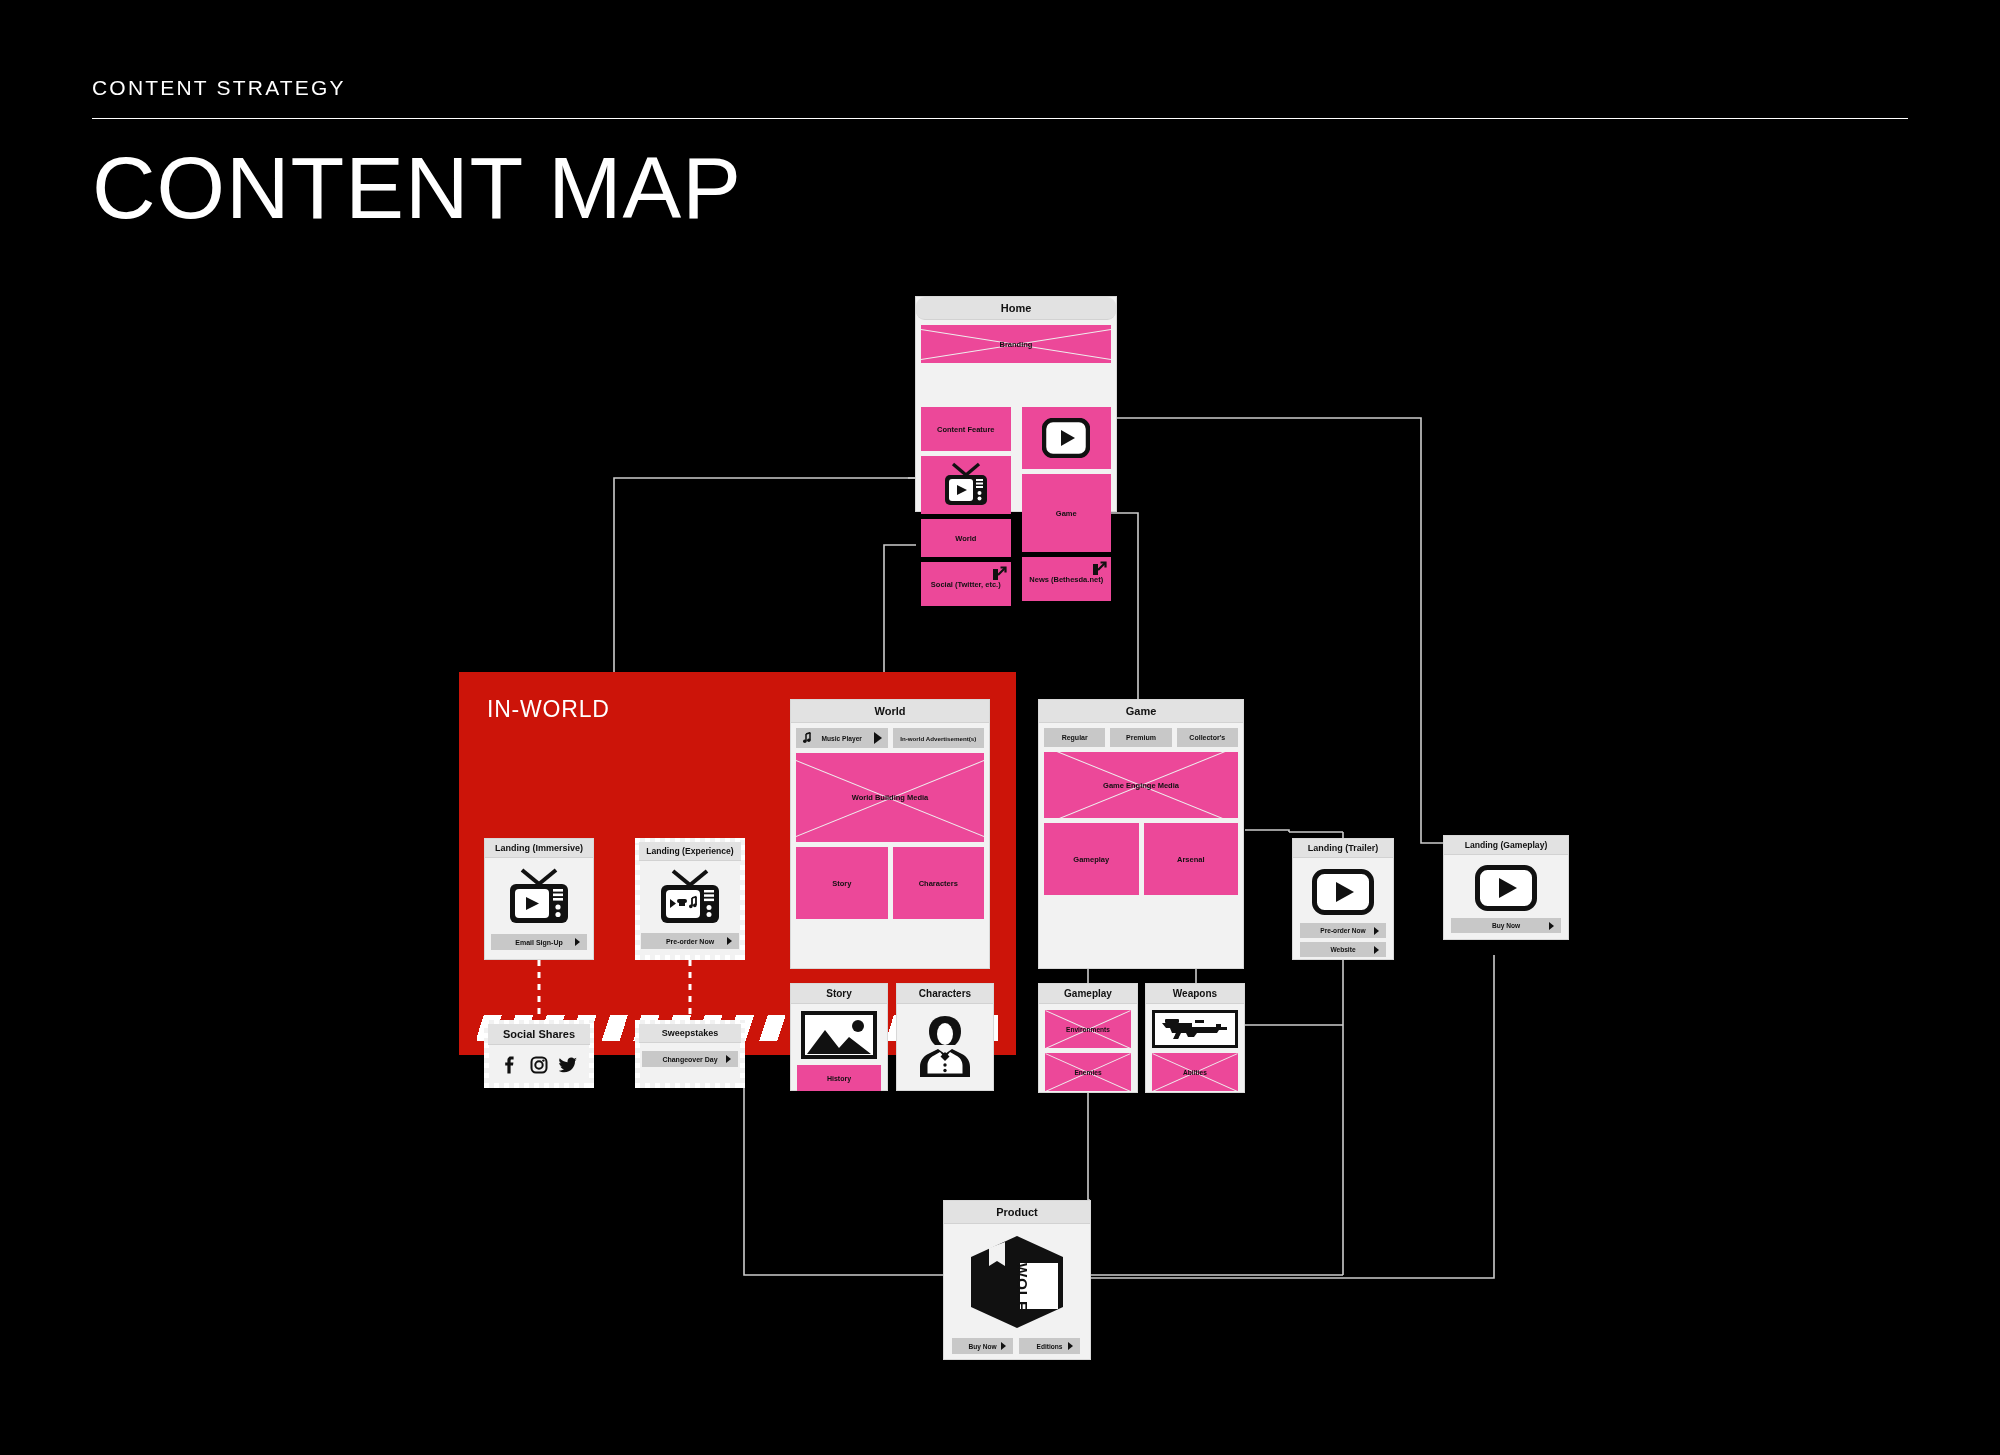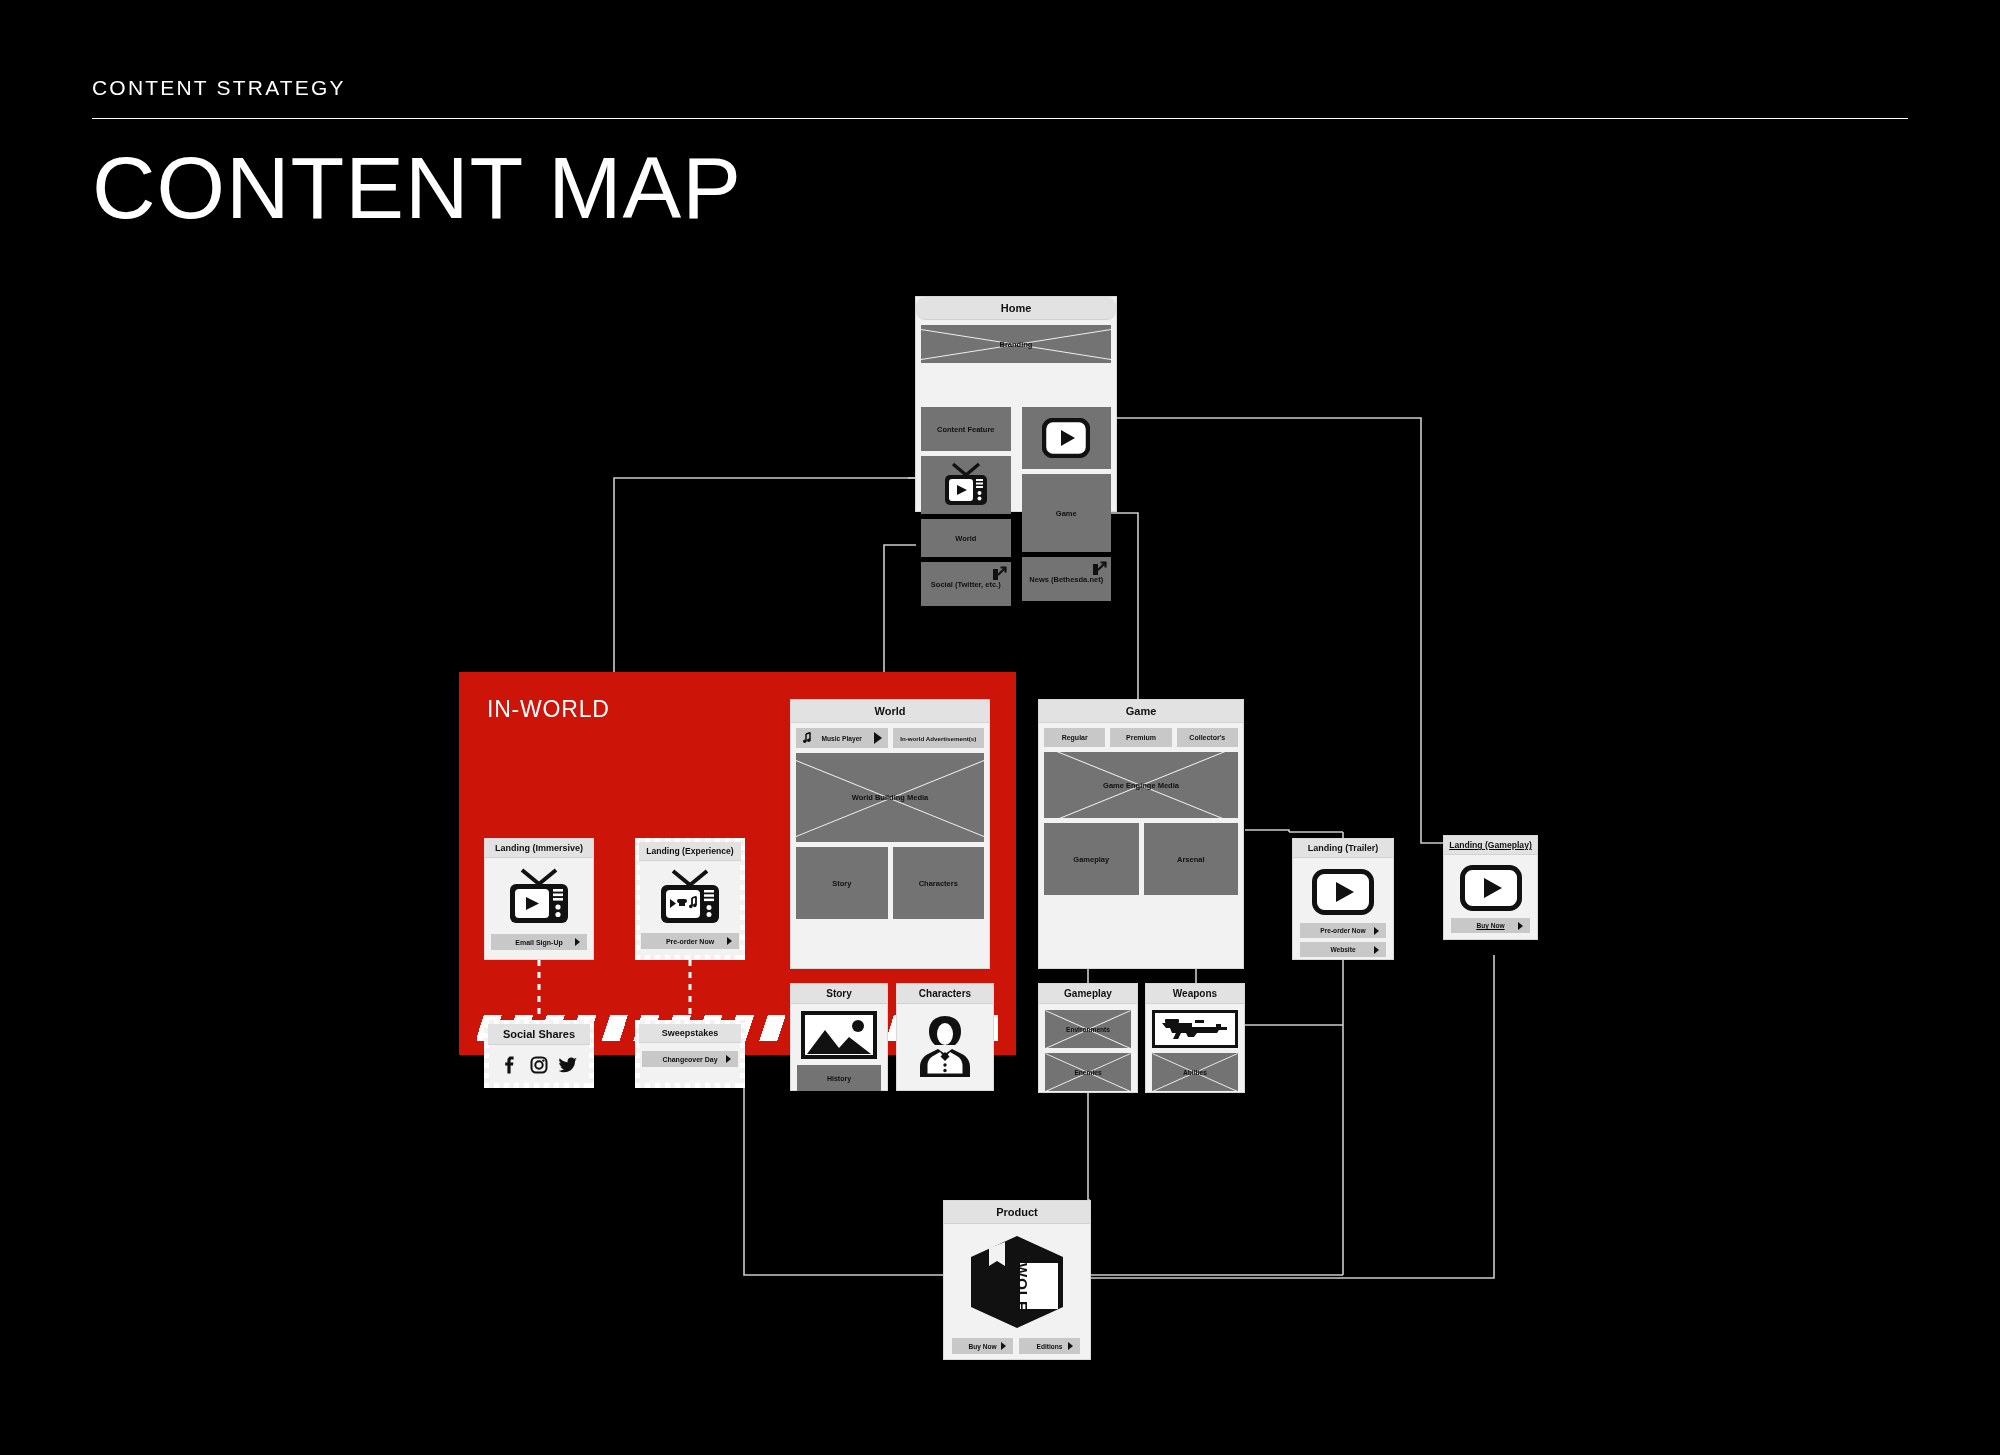--- a/index.html
+++ b/index.html
@@ -68,21 +68,21 @@
   .card-title {
     background: #e2e2e2;
     color: #111111;
     text-align: center;
     font-weight: bold;
     border-bottom: 1px solid #d2d2d2;
   }
   .card-body { padding: 5px; }
 
   .tile {
-    background: #737373;
+    background: #ec4899;
     color: #111111;
     display: flex; align-items: center; justify-content: center;
     text-align: center;
     font-weight: bold;
     position: relative;
     overflow: hidden;
   }
   
   .tile.xed::before, .tile.xed::after {
     content: ""; position: absolute; left: 0; top: 50%;
@@ -499,21 +499,21 @@
         <span>Pre-order Now</span>
         <span class="caret"></span>
       </div>
       <div class="btn" style="height:15px; font-size:6.6px; margin-top:4px;">
         <span>Website</span>
         <span class="caret"></span>
       </div>
     </div>
   </div>
 
-  <div class="card" style="left:1443px; top:835px; width:95px; height:105px;text-decoration:underline;">
+  <div class="card" style="left:1443px; top:835px; width:126px; height:105px;">
     <div class="card-title" style="font-size:8.6px; padding:4px 0;">Landing (Gameplay)</div>
     <div class="card-body" style="padding:7px;">
       <div style="display:flex; align-items:center; justify-content:center; height:52px;">
         <span>
           <svg width="62" height="46" viewBox="0 0 62 46">
             <rect x="2.5" y="2.5" width="57" height="41" rx="10" fill="#fff" stroke="#111" stroke-width="5"></rect>
             <path d="M24 13 L42 23 L24 33 Z" fill="#111"></path>
           </svg>
         </span>
       </div>

